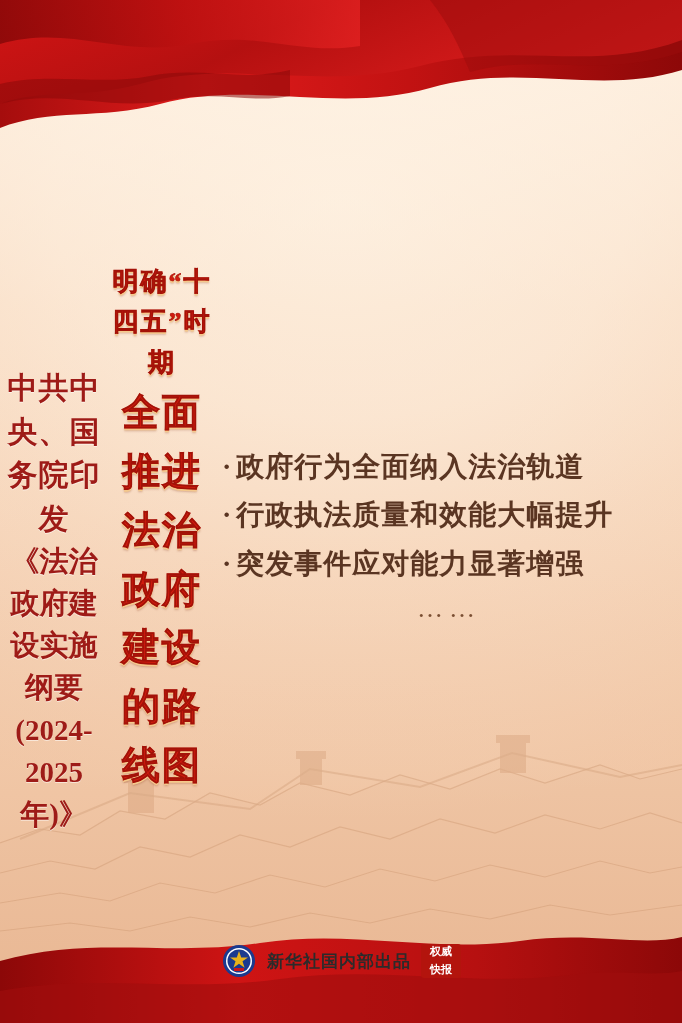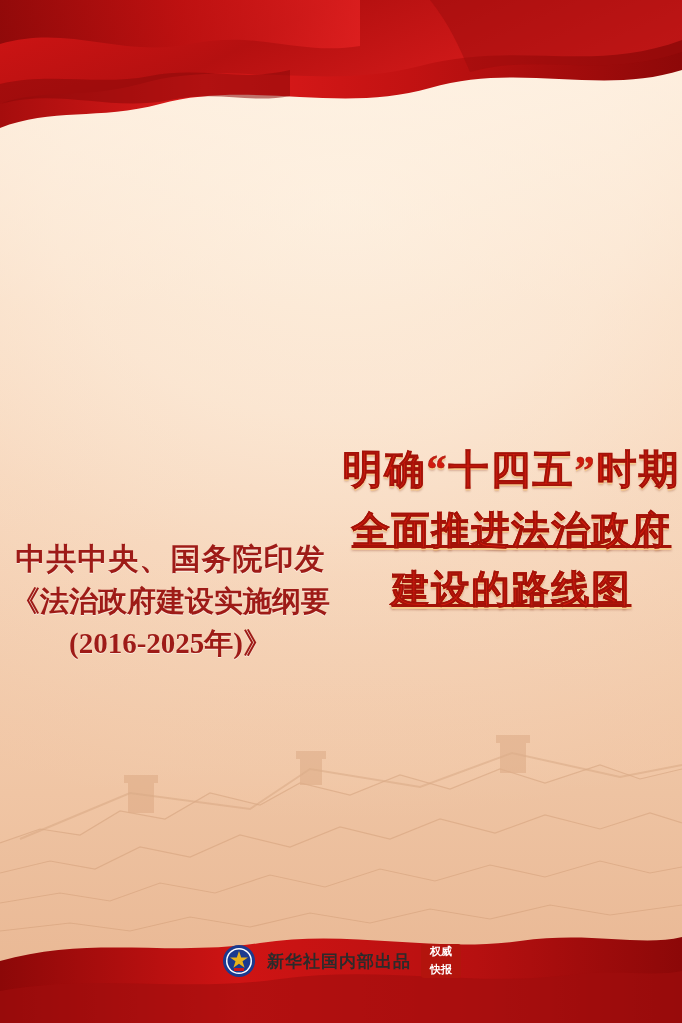--- a/index.html
+++ b/index.html
@@ -87,32 +87,31 @@
   }
 
   .title-block {
     margin-top: 34px;
     text-align: center;
     width: 100%;
   }
   .title-line {
     font-family: "Liberation Serif", serif;
     font-weight: bold;
-    font-size: 40px;
+    font-size: 26px;
     line-height: 1.55;
     letter-spacing: 2px;
     color: #d21b0e;
     text-shadow:
       0 2px 0 #f5c98c,
       0 3px 2px rgba(120,30,10,0.25);
     -webkit-text-stroke: 0.6px #a31208;
   }
   .title-line.t2 {
     font-size: 38px;
-    text-decoration: underline;
   }
 
   .bullets {
     margin-top: 44px;
     width: 100%;
     display: flex;
     flex-direction: column;
     align-items: center;
   }
   .bullet {
@@ -260,28 +259,40 @@
       </defs>
       <path d="M0 48 C90 22 170 44 260 30 C350 16 430 40 520 28 C590 18 640 34 682 24 L682 110 L0 110 Z" fill="url(#bg1)"></path>
       <path d="M0 78 C100 60 180 80 280 66 C380 52 470 74 570 62 C620 56 650 64 682 58 L682 110 L0 110 Z" fill="#a00d0d" opacity="0.6"></path>
     </svg>
   </div>
 
   <div class="content">
 
     <div class="headline-block">
       <div class="head-line line1">中共中央、国务院印发</div>
-      <div class="head-line line2">《法治政府建设实施纲要(2016-2025年)》</div>
+      <div class="head-line line2">《法治政府建设实施纲要(2024-2025年)》</div>
     </div>
 
     <div class="title-block">
       <div class="title-line t1">明确“十四五”时期</div>
       <div class="title-line t2">全面推进法治政府建设的路线图</div>
     </div>
 
+    <div class="bullets">
+      <div class="bullet">
+        <span class="dot">·</span><span>政府行为全面纳入法治轨道</span>
+      </div>
+      <div class="bullet">
+        <span class="dot">·</span><span>行政执法质量和效能大幅提升</span>
+      </div>
+      <div class="bullet">
+        <span class="dot">·</span><span>突发事件应对能力显著增强</span>
+      </div>
+      <div class="ellipsis">……</div>
+    </div>
 
   </div>
 
   <div class="footer">
     <div class="emblem">
       <svg width="36" height="36" viewBox="0 0 36 36" xmlns="http://www.w3.org/2000/svg">
         <circle cx="18" cy="18" r="16" fill="#1b3a8f"></circle>
         <circle cx="18" cy="18" r="13" fill="#ffffff"></circle>
         <circle cx="18" cy="18" r="11.5" fill="#1b3a8f"></circle>
         <path d="M18 8 L20.2 14.4 L27 14.4 L21.5 18.3 L23.6 24.8 L18 20.8 L12.4 24.8 L14.5 18.3 L9 14.4 L15.8 14.4 Z" fill="#e8b21a"></path>

